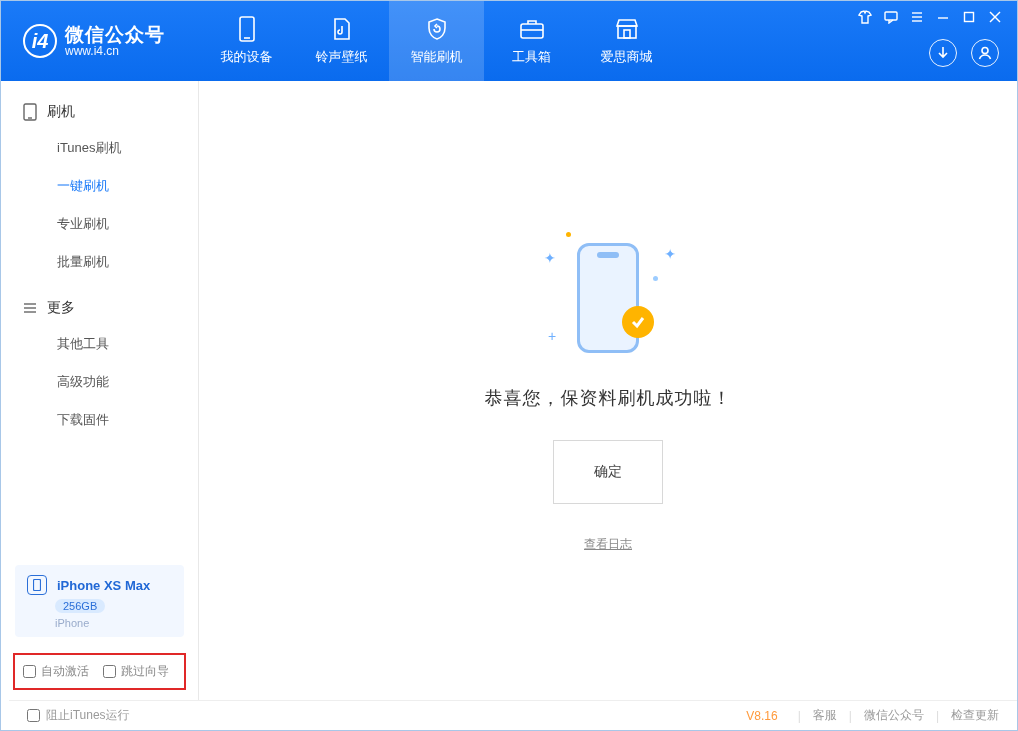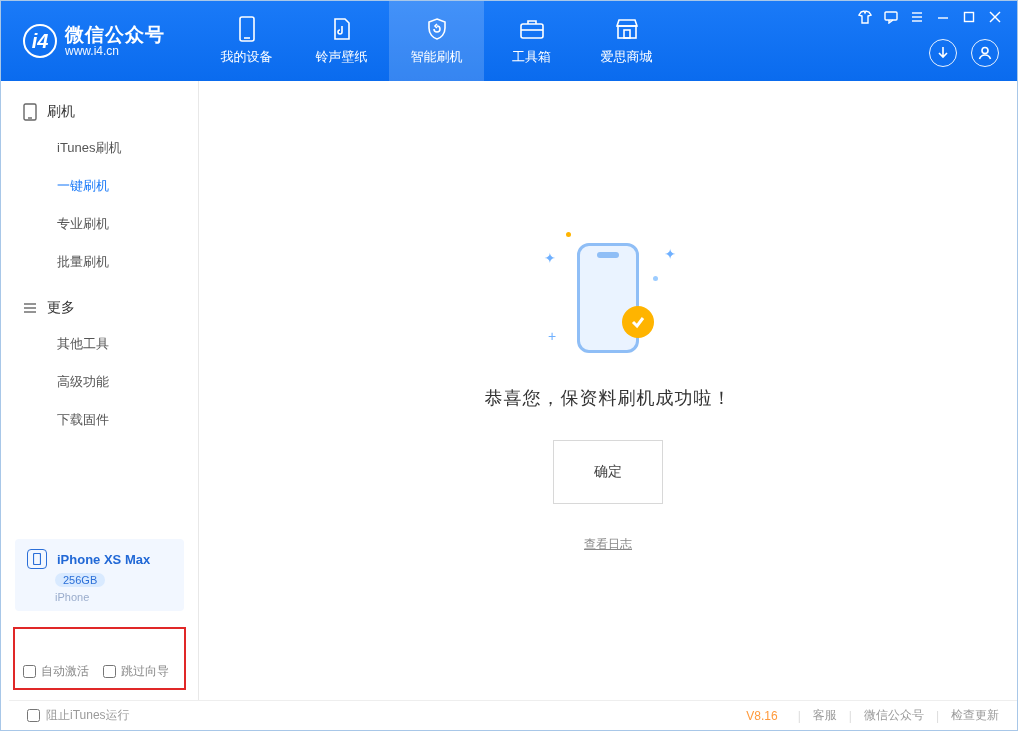--- a/index.html
+++ b/index.html
@@ -37,21 +37,21 @@
 
 .device-boxes { margin-top: auto; padding: 10px 14px 0; }
 .dev-card { background: #f2f7ff; border-radius: 4px; padding: 10px 12px; margin-bottom: 10px; display: flex; align-items: center; gap: 10px; font-size: 13px; color: #2b6fd8; }
 .dev-card .dic { width: 20px; height: 20px; border: 2px solid #2b6fd8; border-radius: 50%; display:flex; align-items:center; justify-content:center; }
 .dev-card.two { flex-direction: column; align-items: flex-start; gap: 4px; padding: 10px 12px 8px; }
 .dev-card.two .row1 { display:flex; align-items:center; gap:10px; font-weight:bold; color:#2168d6; }
 .dev-card .badge { background:#d9eaff; color:#2b6fd8; font-size:11px; padding:1px 8px; border-radius:10px; margin-left:28px; }
 .dev-card .sub { font-size:11px; color:#9aaccc; margin-left:28px; }
 
 .opts-box { margin: 6px 12px 10px; border: 2px solid #e02828; padding: 8px 8px; display: flex; gap: 14px; align-items:center; }
-.opts-box label { font-size: 12px; color: #888; display:flex; align-items:center; gap:5px; cursor:pointer;margin-top:26px; }
+.opts-box label { font-size: 12px; color: #888; display:flex; align-items:center; gap:5px; cursor:pointer; }
 .opts-box input { width:13px; height:13px; accent-color:#888; }
 
 
 .main { flex: 1; display: flex; flex-direction: column; align-items: center; justify-content: center; gap: 18px; position: relative; }
 .phone-ill { position: relative; width: 140px; height: 140px; display:flex; align-items:center; justify-content:center; }
 .phone { width: 62px; height: 110px; border: 3px solid #8fbef6; border-radius: 12px; background: #eaf3ff; position: relative; }
 .phone::before { content:""; position:absolute; top:6px; left:50%; transform:translateX(-50%); width:22px; height:6px; background:#8fbef6; border-radius:3px; }
 .check { position:absolute; right:24px; bottom:30px; width:32px; height:32px; background:#ffb400; border-radius:50%; display:flex; align-items:center; justify-content:center; }
 .check svg { stroke:#fff; stroke-width:3; fill:none; }
 .spark { position:absolute; font-size:14px; color:#6fb0ff; }

